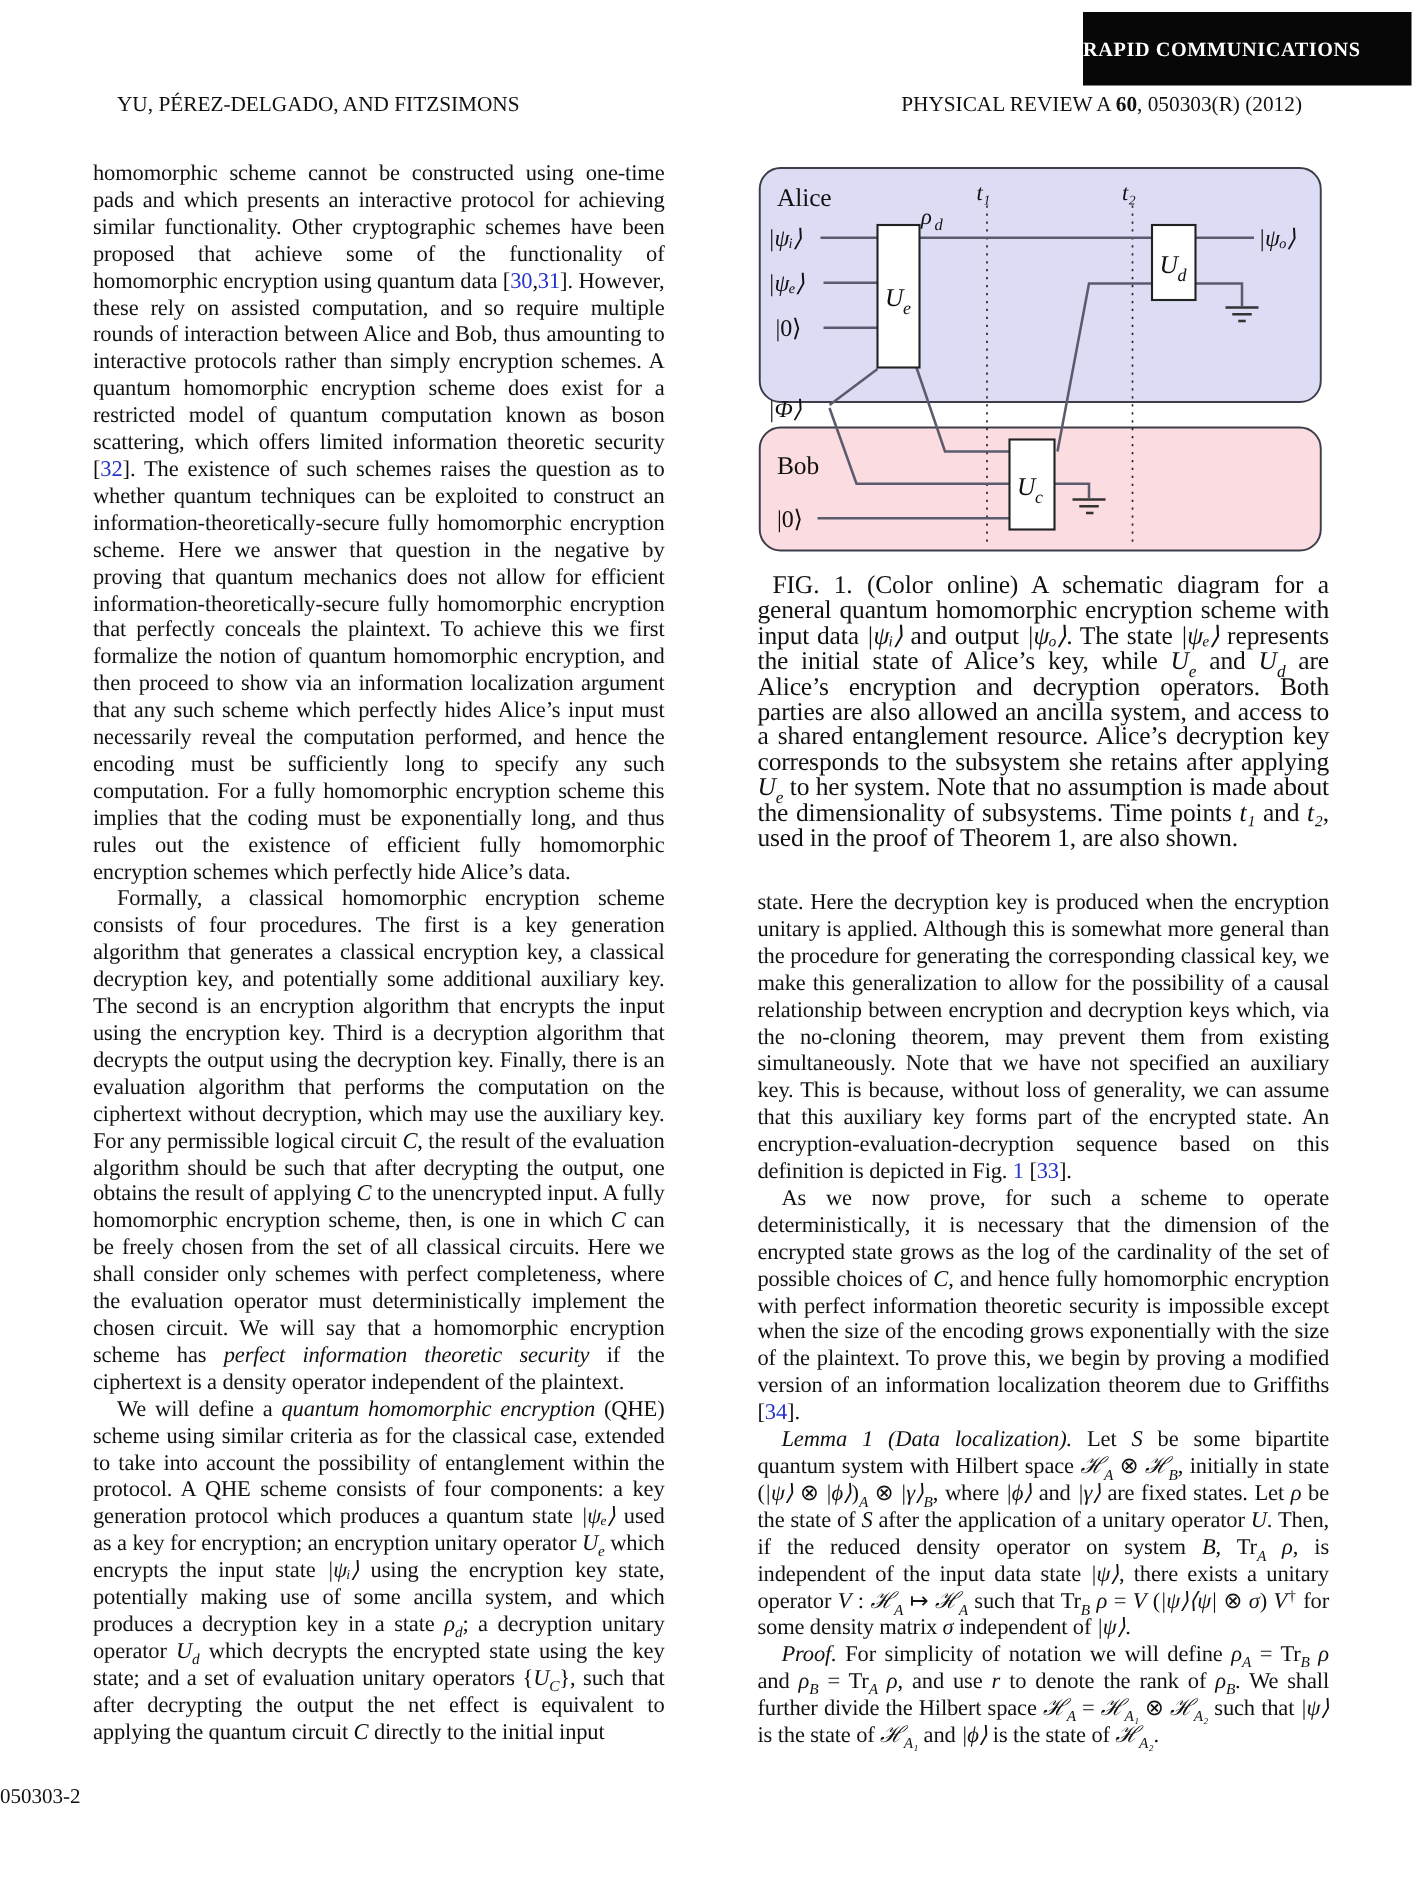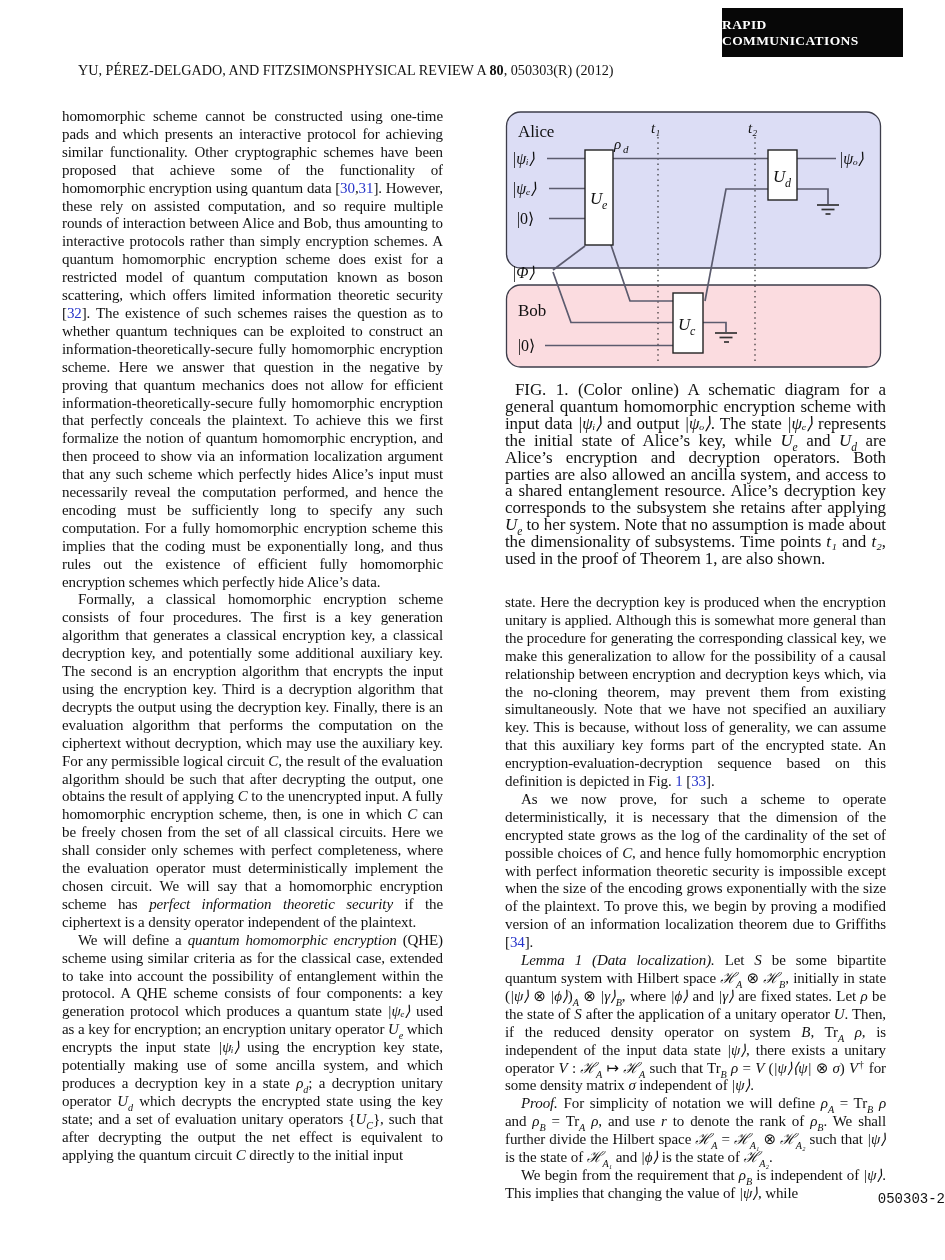--- a/index.html
+++ b/index.html
@@ -1,52 +1,52 @@
 <!DOCTYPE html>
 <html style="--link: #2533c9;"><head>
 <meta charset="utf-8">
 <style>
   html,body{margin:0;padding:0;background:#ffffff;}
   body{width:945px;height:1260px;position:relative;font-family:"Liberation Serif",serif;color:#111;overflow:hidden;}
-  .banner{position:absolute;left:722px;top:8px;width:181px;height:49px;background:#070707;color:#fff;
+  .banner{position:absolute;left:722px;top:8px;width:219px;height:49px;background:#070707;color:#fff;
           display:flex;align-items:center;font-weight:bold;font-size:13.5px;letter-spacing:.4px;}
-  .header{position:absolute;left:78px;top:62px;width:790px;display:flex;justify-content:flex-start;font-size:14.2px;}
+  .header{position:absolute;left:78px;top:62px;width:790px;display:flex;justify-content:space-between;font-size:14.2px;}
   .col{position:absolute;width:381px;font-size:15px;line-height:17.9px;text-align:justify;letter-spacing:-0.1px;}
   .col-left{left:62px;top:108px;}
   .col-right{left:505px;top:105px;}
   p.para{margin:0;}
   p.ind{text-indent:16px;}
   .caption{margin:12px 0 0 0;font-size:17px;line-height:16.9px;text-align:justify;text-indent:10px;letter-spacing:-0.1px;}
   .bodytext{margin-top:26px;}
   .ref{color:var(--link,#2533c9);}
   .i{font-style:italic;}
   .m{font-style:italic;}
   .b{font-weight:bold;}
   .sub{font-size:0.68em;vertical-align:-0.45em;line-height:0;}
   .sup{font-size:0.68em;vertical-align:0.45em;line-height:0;}
-  .footer{position:absolute;left:0;top:1191px;width:945px;text-align:right;font-size:14px;font-family:Liberation Mono, monospace;}
+  .footer{position:absolute;left:0;top:1191px;width:945px;text-align:left;font-size:14px;}
   svg{display:block;}
   svg text{font-family:"Liberation Serif",serif;fill:#111;}
   svg text.it{font-style:italic;}
   .wire{stroke:#5b5b6e;stroke-width:1.7;fill:none;}
   .dotted{stroke:#222;stroke-width:1.1;stroke-dasharray:1.5 3.8;fill:none;}
   .gate{fill:#ffffff;stroke:#222;stroke-width:1.4;}
   .region{stroke:#3d3d4a;stroke-width:1.3;}
   .gnd{stroke:#333;stroke-width:1.7;}
 </style>
 </head>
 <body>
 
 <div class="banner">
   <span>RAPID COMMUNICATIONS</span>
 </div>
 
 <div class="header">
   <span>YU, PÉREZ-DELGADO, AND FITZSIMONS</span>
-  <span><span>PHYSICAL REVIEW A </span><span class="b">80</span><span>, 050303(R) (2012)</span></span>
+  <span><span>PHYSICAL REVIEW A </span><span class="b">60</span><span>, 050303(R) (2012)</span></span>
 </div>
 
 <div class="col col-left">
     <p class="para"><span>homomorphic scheme cannot be constructed using one-time pads and which presents an interactive protocol for achieving similar functionality. Other cryptographic schemes have been proposed that achieve some of the functionality of homomorphic encryption using quantum data [</span><span class="ref">30</span><span>,</span><span class="ref">31</span><span>]. However, these rely on assisted computation, and so require multiple rounds of interaction between Alice and Bob, thus amounting to interactive protocols rather than simply encryption schemes. A quantum homomorphic encryption scheme does exist for a restricted model of quantum computation known as boson scattering, which offers limited information theoretic security [</span><span class="ref">32</span><span>]. The existence of such schemes raises the question as to whether quantum techniques can be exploited to construct an information-theoretically-secure fully homomorphic encryption scheme. Here we answer that question in the negative by proving that quantum mechanics does not allow for efficient information-theoretically-secure fully homomorphic encryption that perfectly conceals the plaintext. To achieve this we first formalize the notion of quantum homomorphic encryption, and then proceed to show via an information localization argument that any such scheme which perfectly hides Alice’s input must necessarily reveal the computation performed, and hence the encoding must be sufficiently long to specify any such computation. For a fully homomorphic encryption scheme this implies that the coding must be exponentially long, and thus rules out the existence of efficient fully homomorphic encryption schemes which perfectly hide Alice’s data.</span></p>
     <p class="para ind"><span>Formally, a classical homomorphic encryption scheme consists of four procedures. The first is a key generation algorithm that generates a classical encryption key, a classical decryption key, and potentially some additional auxiliary key. The second is an encryption algorithm that encrypts the input using the encryption key. Third is a decryption algorithm that decrypts the output using the decryption key. Finally, there is an evaluation algorithm that performs the computation on the ciphertext without decryption, which may use the auxiliary key. For any permissible logical circuit </span><span class="m">C</span><span>, the result of the evaluation algorithm should be such that after decrypting the output, one obtains the result of applying </span><span class="m">C</span><span> to the unencrypted input. A fully homomorphic encryption scheme, then, is one in which </span><span class="m">C</span><span> can be freely chosen from the set of all classical circuits. Here we shall consider only schemes with perfect completeness, where the evaluation operator must deterministically implement the chosen circuit. We will say that a homomorphic encryption scheme has </span><span class="i">perfect information theoretic security</span><span> if the ciphertext is a density operator independent of the plaintext.</span></p>
     <p class="para ind"><span>We will define a </span><span class="i">quantum homomorphic encryption</span><span> (QHE) scheme using similar criteria as for the classical case, extended to take into account the possibility of entanglement within the protocol. A QHE scheme consists of four components: a key generation protocol which produces a quantum state </span><span class="m">|ψₑ⟩</span><span> used as a key for encryption; an encryption unitary operator </span><span class="m">U</span><span class="m sub">e</span><span> which encrypts the input state </span><span class="m">|ψᵢ⟩</span><span> using the encryption key state, potentially making use of some ancilla system, and which produces a decryption key in a state </span><span class="m">ρ</span><span class="m sub">d</span><span>; a decryption unitary operator </span><span class="m">U</span><span class="m sub">d</span><span> which decrypts the encrypted state using the key state; and a set of evaluation unitary operators {</span><span class="m">U</span><span class="m sub">C</span><span>}, such that after decrypting the output the net effect is equivalent to applying the quantum circuit </span><span class="m">C</span><span> directly to the initial input</span></p>
   </div>
 
 <div class="col col-right">
 
@@ -107,19 +107,18 @@
     <text x="13" y="246" font-size="16">|0⟩</text>
   </svg>
 
   <p class="caption"><span>FIG. 1. (Color online)  A schematic diagram for a general quantum homomorphic encryption scheme with input data </span><span class="m">|ψᵢ⟩</span><span> and output </span><span class="m">|ψₒ⟩</span><span>. The state </span><span class="m">|ψₑ⟩</span><span> represents the initial state of Alice’s key, while </span><span class="m">U</span><span class="m sub">e</span><span> and </span><span class="m">U</span><span class="m sub">d</span><span> are Alice’s encryption and decryption operators. Both parties are also allowed an ancilla system, and access to a shared entanglement resource. Alice’s decryption key corresponds to the subsystem she retains after applying </span><span class="m">U</span><span class="m sub">e</span><span> to her system. Note that no assumption is made about the dimensionality of subsystems. Time points </span><span class="m">t₁</span><span> and </span><span class="m">t₂</span><span>, used in the proof of Theorem 1, are also shown.</span></p>
 
   <div class="bodytext">
       <p class="para"><span>state. Here the decryption key is produced when the encryption unitary is applied. Although this is somewhat more general than the procedure for generating the corresponding classical key, we make this generalization to allow for the possibility of a causal relationship between encryption and decryption keys which, via the no-cloning theorem, may prevent them from existing simultaneously. Note that we have not specified an auxiliary key. This is because, without loss of generality, we can assume that this auxiliary key forms part of the encrypted state. An encryption-evaluation-decryption sequence based on this definition is depicted in Fig. </span><span class="ref">1</span><span> [</span><span class="ref">33</span><span>].</span></p>
       <p class="para ind"><span>As we now prove, for such a scheme to operate deterministically, it is necessary that the dimension of the encrypted state grows as the log of the cardinality of the set of possible choices of </span><span class="m">C</span><span>, and hence fully homomorphic encryption with perfect information theoretic security is impossible except when the size of the encoding grows exponentially with the size of the plaintext. To prove this, we begin by proving a modified version of an information localization theorem due to Griffiths [</span><span class="ref">34</span><span>].</span></p>
       <p class="para ind"><span class="i">Lemma 1 (Data localization).</span><span> Let </span><span class="m">S</span><span> be some bipartite quantum system with Hilbert space </span><span class="m">ℋ</span><span class="m sub">A</span><span> ⊗ </span><span class="m">ℋ</span><span class="m sub">B</span><span>, initially in state (</span><span class="m">|ψ⟩</span><span> ⊗ </span><span class="m">|ϕ⟩</span><span>)</span><span class="m sub">A</span><span> ⊗ </span><span class="m">|γ⟩</span><span class="m sub">B</span><span>, where </span><span class="m">|ϕ⟩</span><span> and </span><span class="m">|γ⟩</span><span> are fixed states. Let </span><span class="m">ρ</span><span> be the state of </span><span class="m">S</span><span> after the application of a unitary operator </span><span class="m">U</span><span>. Then, if the reduced density operator on system </span><span class="m">B</span><span>, Tr</span><span class="m sub">A</span><span class="m"> ρ</span><span>, is independent of the input data state </span><span class="m">|ψ⟩</span><span>, there exists a unitary operator </span><span class="m">V</span><span> : </span><span class="m">ℋ</span><span class="m sub">A</span><span> ↦ </span><span class="m">ℋ</span><span class="m sub">A</span><span> such that Tr</span><span class="m sub">B</span><span class="m"> ρ</span><span> = </span><span class="m">V</span><span> (</span><span class="m">|ψ⟩⟨ψ|</span><span> ⊗ </span><span class="m">σ</span><span>) </span><span class="m">V</span><span class="sup">†</span><span> for some density matrix </span><span class="m">σ</span><span> independent of </span><span class="m">|ψ⟩</span><span>.</span></p>
       <p class="para ind"><span class="i">Proof.</span><span> For simplicity of notation we will define </span><span class="m">ρ</span><span class="m sub">A</span><span> = Tr</span><span class="m sub">B</span><span class="m"> ρ</span><span> and </span><span class="m">ρ</span><span class="m sub">B</span><span> = Tr</span><span class="m sub">A</span><span class="m"> ρ</span><span>, and use </span><span class="m">r</span><span> to denote the rank of </span><span class="m">ρ</span><span class="m sub">B</span><span>. We shall further divide the Hilbert space </span><span class="m">ℋ</span><span class="m sub">A</span><span> = </span><span class="m">ℋ</span><span class="m sub">A₁</span><span> ⊗ </span><span class="m">ℋ</span><span class="m sub">A₂</span><span> such that </span><span class="m">|ψ⟩</span><span> is the state of </span><span class="m">ℋ</span><span class="m sub">A₁</span><span> and </span><span class="m">|ϕ⟩</span><span> is the state of </span><span class="m">ℋ</span><span class="m sub">A₂</span><span>.</span></p>
-      <p class="para ind"><span>We begin from the requirement that </span><span class="m">ρ</span><span class="m sub">B</span><span> is independent of </span><span class="m">|ψ⟩</span><span>. This implies that changing the value of </span><span class="m">|ψ⟩</span><span>, while</span></p>
     </div>
 </div>
 
 <div class="footer">
   <span>050303-2</span>
 </div>
 
 </body></html>

